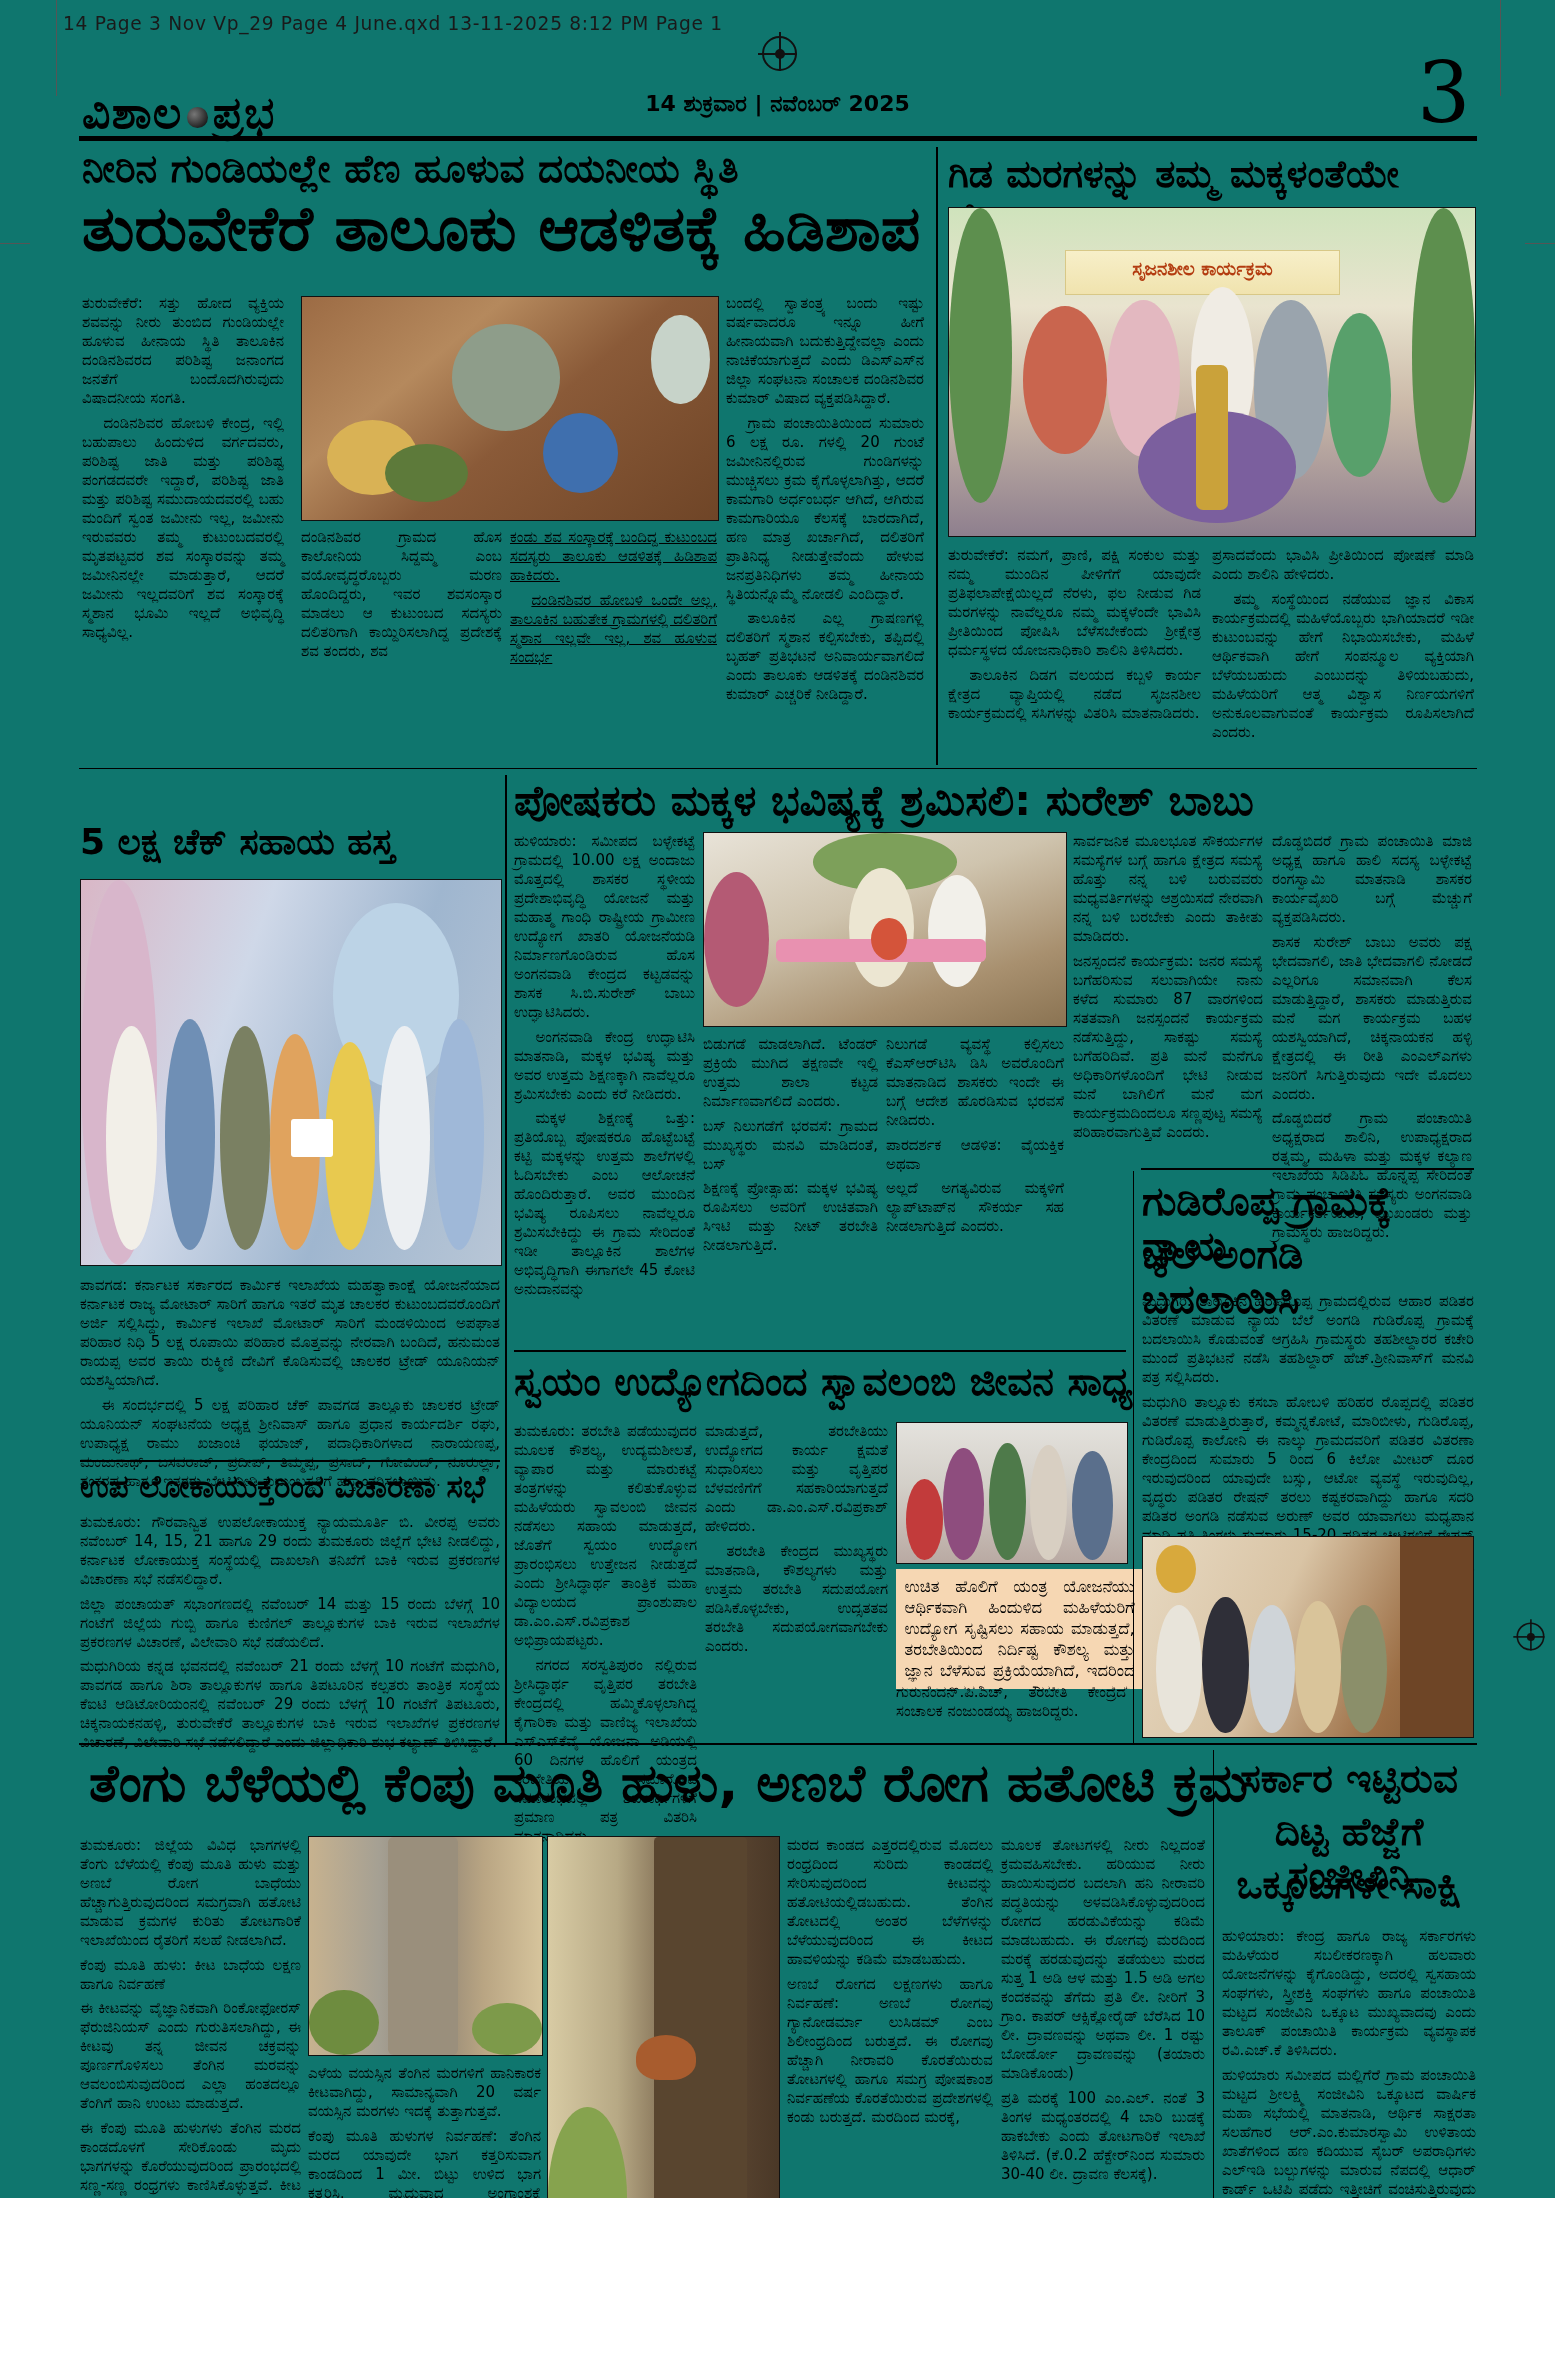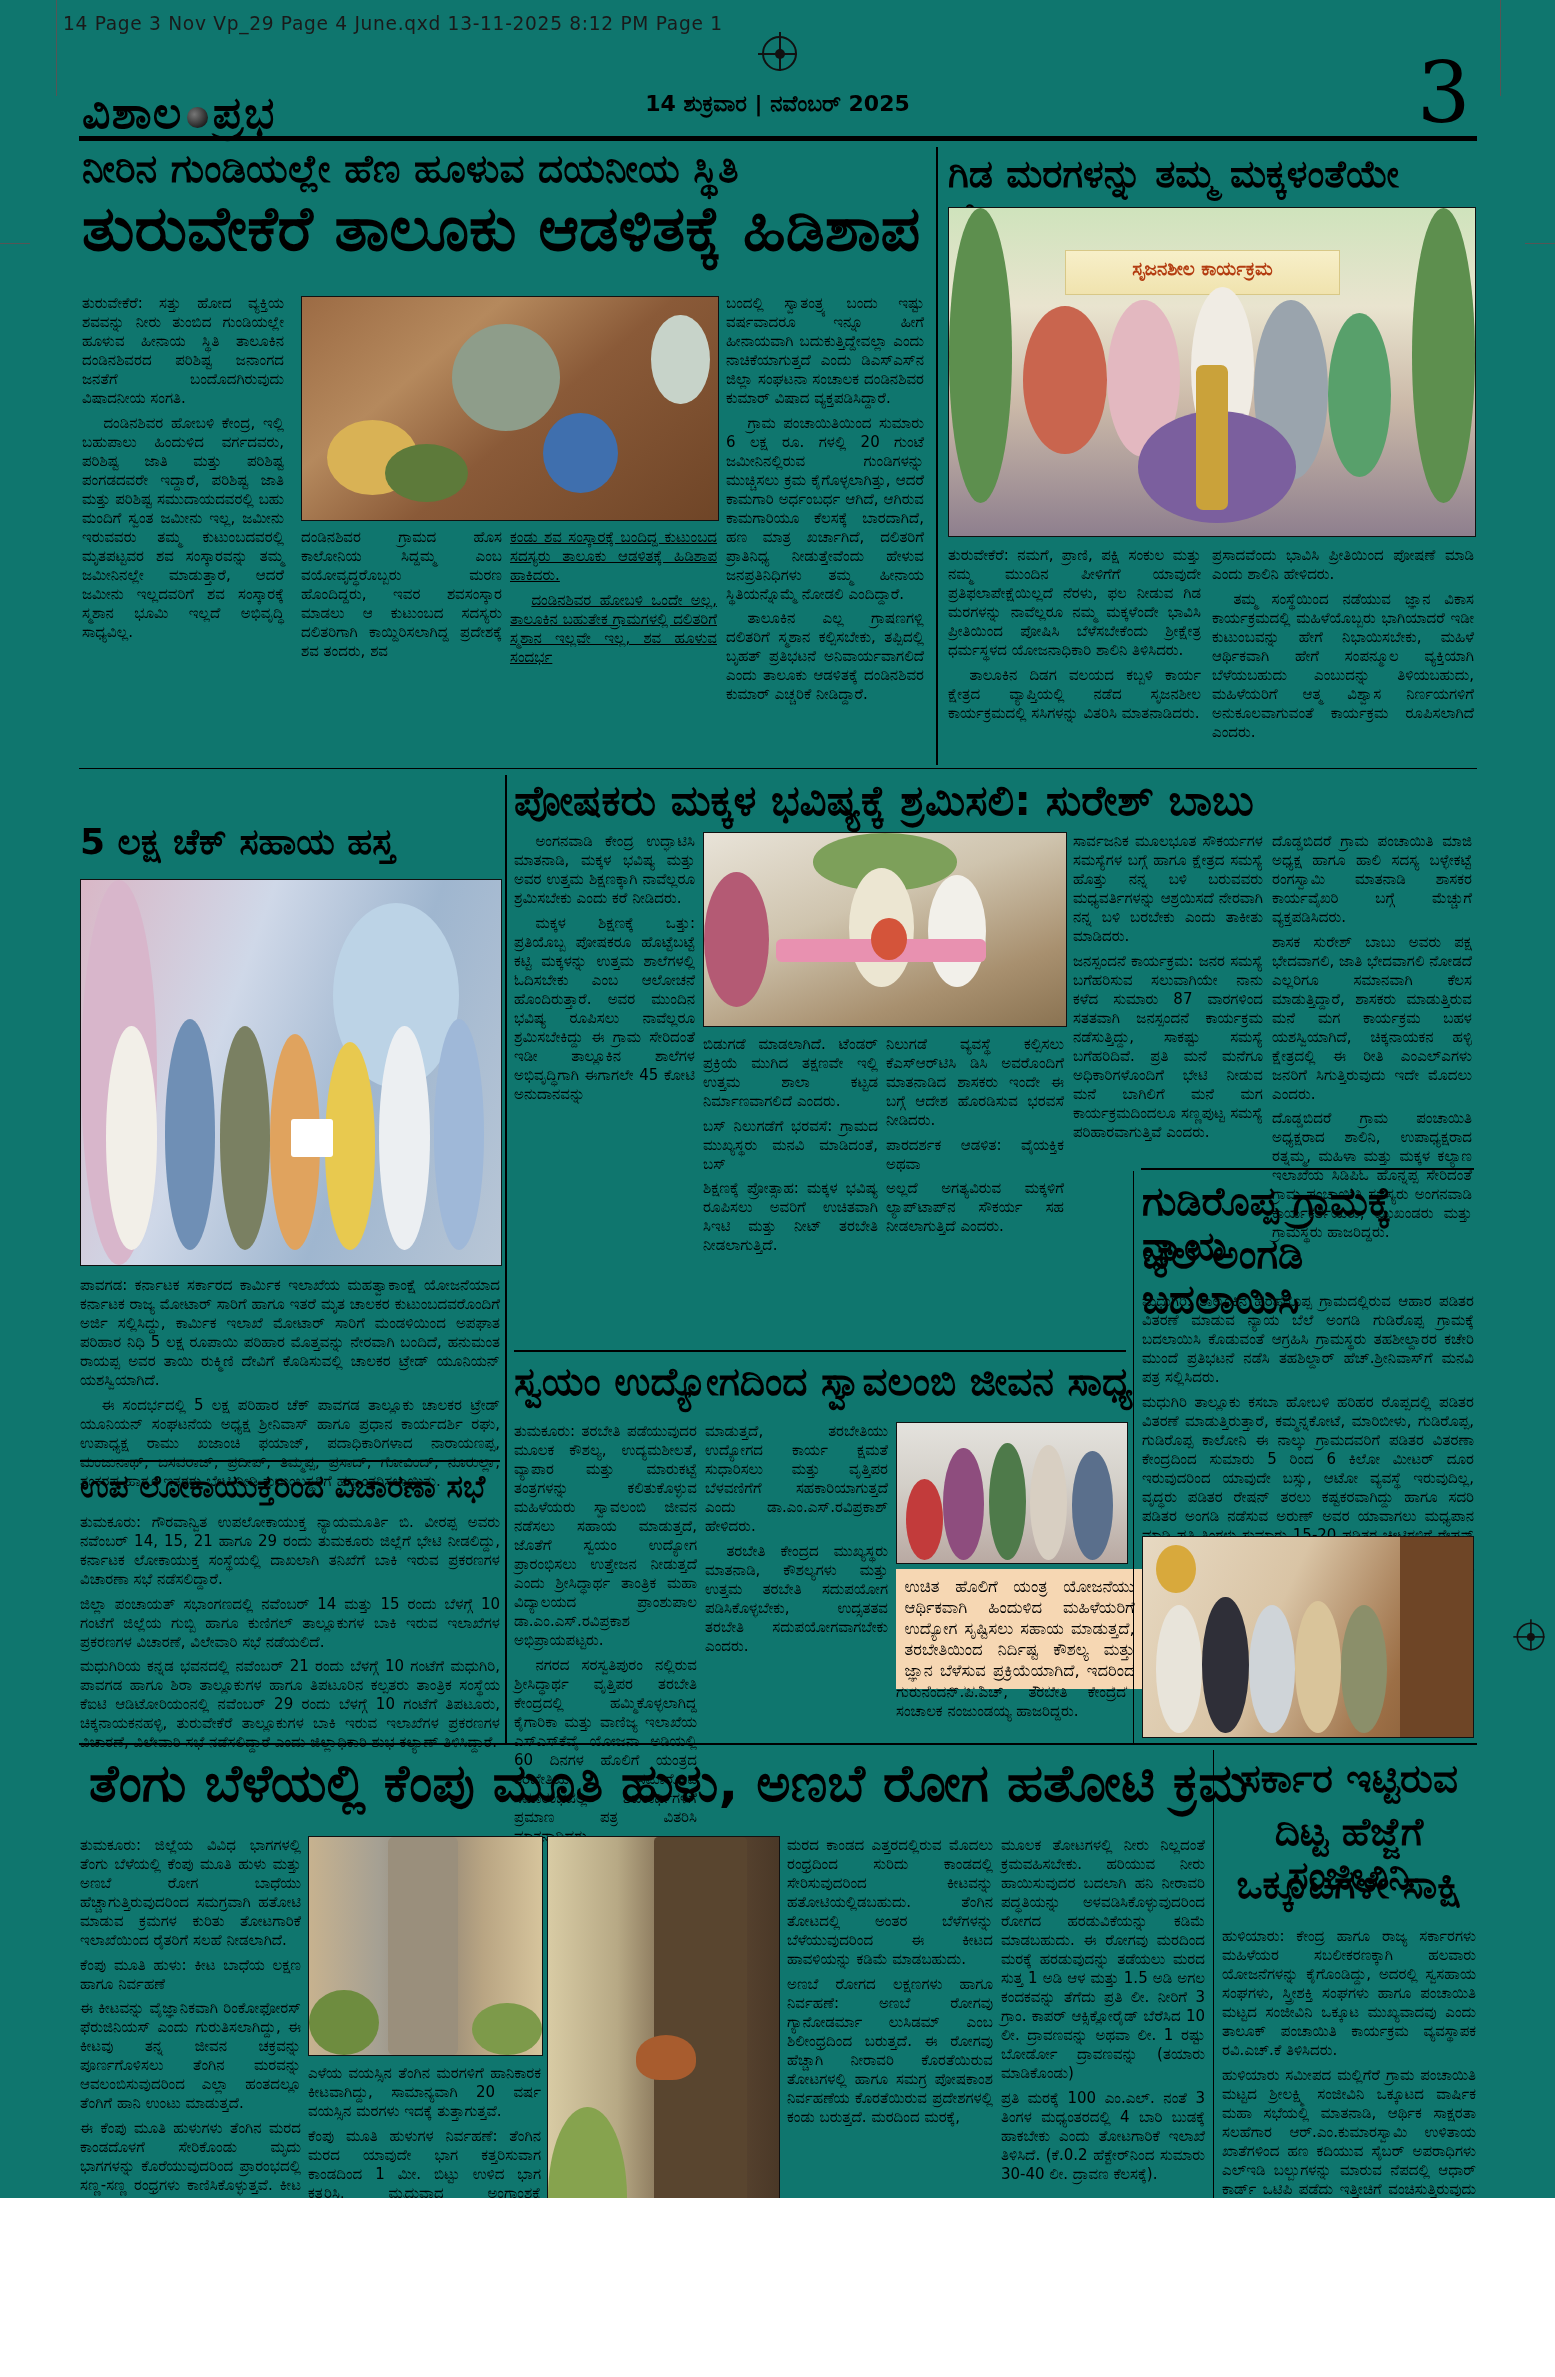--- a/index.html
+++ b/index.html
@@ -147,20 +147,21 @@
     <p class="np">ತುಮಕೂರು: ಗೌರವಾನ್ವಿತ ಉಪಲೋಕಾಯುಕ್ತ ನ್ಯಾಯಮೂರ್ತಿ ಬಿ. ವೀರಪ್ಪ ಅವರು ನವೆಂಬರ್ 14, 15, 21 ಹಾಗೂ 29 ರಂದು ತುಮಕೂರು ಜಿಲ್ಲೆಗೆ ಭೇಟಿ ನೀಡಲಿದ್ದು, ಕರ್ನಾಟಕ ಲೋಕಾಯುಕ್ತ ಸಂಸ್ಥೆಯಲ್ಲಿ ದಾಖಲಾಗಿ ತನಿಖೆಗೆ ಬಾಕಿ ಇರುವ ಪ್ರಕರಣಗಳ ವಿಚಾರಣಾ ಸಭೆ ನಡೆಸಲಿದ್ದಾರೆ.</p>
     <p class="np">ಜಿಲ್ಲಾ ಪಂಚಾಯತ್ ಸಭಾಂಗಣದಲ್ಲಿ ನವೆಂಬರ್ 14 ಮತ್ತು 15 ರಂದು ಬೆಳಗ್ಗೆ 10 ಗಂಟೆಗೆ ಜಿಲ್ಲೆಯ ಗುಬ್ಬಿ ಹಾಗೂ ಕುಣಿಗಲ್ ತಾಲ್ಲೂಕುಗಳ ಬಾಕಿ ಇರುವ ಇಲಾಖೆಗಳ ಪ್ರಕರಣಗಳ ವಿಚಾರಣೆ, ವಿಲೇವಾರಿ ಸಭೆ ನಡೆಯಲಿದೆ.</p>
     <p class="np">ಮಧುಗಿರಿಯ ಕನ್ನಡ ಭವನದಲ್ಲಿ ನವೆಂಬರ್ 21 ರಂದು ಬೆಳಗ್ಗೆ 10 ಗಂಟೆಗೆ ಮಧುಗಿರಿ, ಪಾವಗಡ ಹಾಗೂ ಶಿರಾ ತಾಲ್ಲೂಕುಗಳ ಹಾಗೂ ತಿಪಟೂರಿನ ಕಲ್ಪತರು ತಾಂತ್ರಿಕ ಸಂಸ್ಥೆಯ ಕೆಐಟಿ ಆಡಿಟೋರಿಯಂನಲ್ಲಿ ನವೆಂಬರ್ 29 ರಂದು ಬೆಳಗ್ಗೆ 10 ಗಂಟೆಗೆ ತಿಪಟೂರು, ಚಿಕ್ಕನಾಯಕನಹಳ್ಳಿ, ತುರುವೇಕೆರೆ ತಾಲ್ಲೂಕುಗಳ ಬಾಕಿ ಇರುವ ಇಲಾಖೆಗಳ ಪ್ರಕರಣಗಳ ವಿಚಾರಣೆ, ವಿಲೇವಾರಿ ಸಭೆ ನಡೆಸಲಿದ್ದಾರೆ ಎಂದು ಜಿಲ್ಲಾಧಿಕಾರಿ ಶುಭ ಕಲ್ಯಾಣ್ ತಿಳಿಸಿದ್ದಾರೆ.</p>
   </div>
 
   <div class="abs vrule" style="left:505px;top:775px;height:968px;"></div>
 
   <div class="abs hl" style="left:514px;top:777px;width:960px;font-size:42px;white-space:nowrap;">ಪೋಷಕರು ಮಕ್ಕಳ ಭವಿಷ್ಯಕ್ಕೆ ಶ್ರಮಿಸಲಿ: ಸುರೇಶ್ ಬಾಬು</div>
 
   <div class="abs col" style="left:514px;top:832px;width:181px;height:510px;">
+    <p class="np">ಹುಳಿಯಾರು: ಸಮೀಪದ ಬಳ್ಳೇಕಟ್ಟೆ ಗ್ರಾಮದಲ್ಲಿ 10.00 ಲಕ್ಷ ಅಂದಾಜು ಮೊತ್ತದಲ್ಲಿ ಶಾಸಕರ ಸ್ಥಳೀಯ ಪ್ರದೇಶಾಭಿವೃದ್ಧಿ ಯೋಜನೆ ಮತ್ತು ಮಹಾತ್ಮ ಗಾಂಧಿ ರಾಷ್ಟ್ರೀಯ ಗ್ರಾಮೀಣ ಉದ್ಯೋಗ ಖಾತರಿ ಯೋಜನೆಯಡಿ ನಿರ್ಮಾಣಗೊಂಡಿರುವ ಹೊಸ ಅಂಗನವಾಡಿ ಕೇಂದ್ರದ ಕಟ್ಟಡವನ್ನು ಶಾಸಕ ಸಿ.ಬಿ.ಸುರೇಶ್ ಬಾಬು ಉದ್ಘಾಟಿಸಿದರು.</p>
     <p>ಅಂಗನವಾಡಿ ಕೇಂದ್ರ ಉದ್ಘಾಟಿಸಿ ಮಾತನಾಡಿ, ಮಕ್ಕಳ ಭವಿಷ್ಯ ಮತ್ತು ಅವರ ಉತ್ತಮ ಶಿಕ್ಷಣಕ್ಕಾಗಿ ನಾವೆಲ್ಲರೂ ಶ್ರಮಿಸಬೇಕು ಎಂದು ಕರೆ ನೀಡಿದರು.</p>
     <p>ಮಕ್ಕಳ ಶಿಕ್ಷಣಕ್ಕೆ ಒತ್ತು: ಪ್ರತಿಯೊಬ್ಬ ಪೋಷಕರೂ ಹೊಟ್ಟೆಬಟ್ಟೆ ಕಟ್ಟಿ ಮಕ್ಕಳನ್ನು ಉತ್ತಮ ಶಾಲೆಗಳಲ್ಲಿ ಓದಿಸಬೇಕು ಎಂಬ ಆಲೋಚನೆ ಹೊಂದಿರುತ್ತಾರೆ. ಅವರ ಮುಂದಿನ ಭವಿಷ್ಯ ರೂಪಿಸಲು ನಾವೆಲ್ಲರೂ ಶ್ರಮಿಸಬೇಕಿದ್ದು ಈ ಗ್ರಾಮ ಸೇರಿದಂತೆ ಇಡೀ ತಾಲ್ಲೂಕಿನ ಶಾಲೆಗಳ ಅಭಿವೃದ್ಧಿಗಾಗಿ ಈಗಾಗಲೇ 45 ಕೋಟಿ ಅನುದಾನವನ್ನು</p>
   </div>
 
   <div class="abs photo ph-ribbon" style="left:703px;top:832px;width:362px;height:193px;">
     <div class="blob" style="left:30%;top:0%;width:40%;height:30%;background:#7da05a;"></div>
     <div class="blob" style="left:0%;top:20%;width:18%;height:70%;background:#b45a74;"></div>
     <div class="blob" style="left:40%;top:18%;width:18%;height:62%;background:#ece6d2;"></div>
     <div class="blob" style="left:62%;top:22%;width:16%;height:58%;background:#f2f0ea;"></div>
     <div class="blob" style="left:20%;top:55%;width:58%;height:12%;background:#e891b0;border-radius:5.7px;filter:blur(0.4px);"></div>

